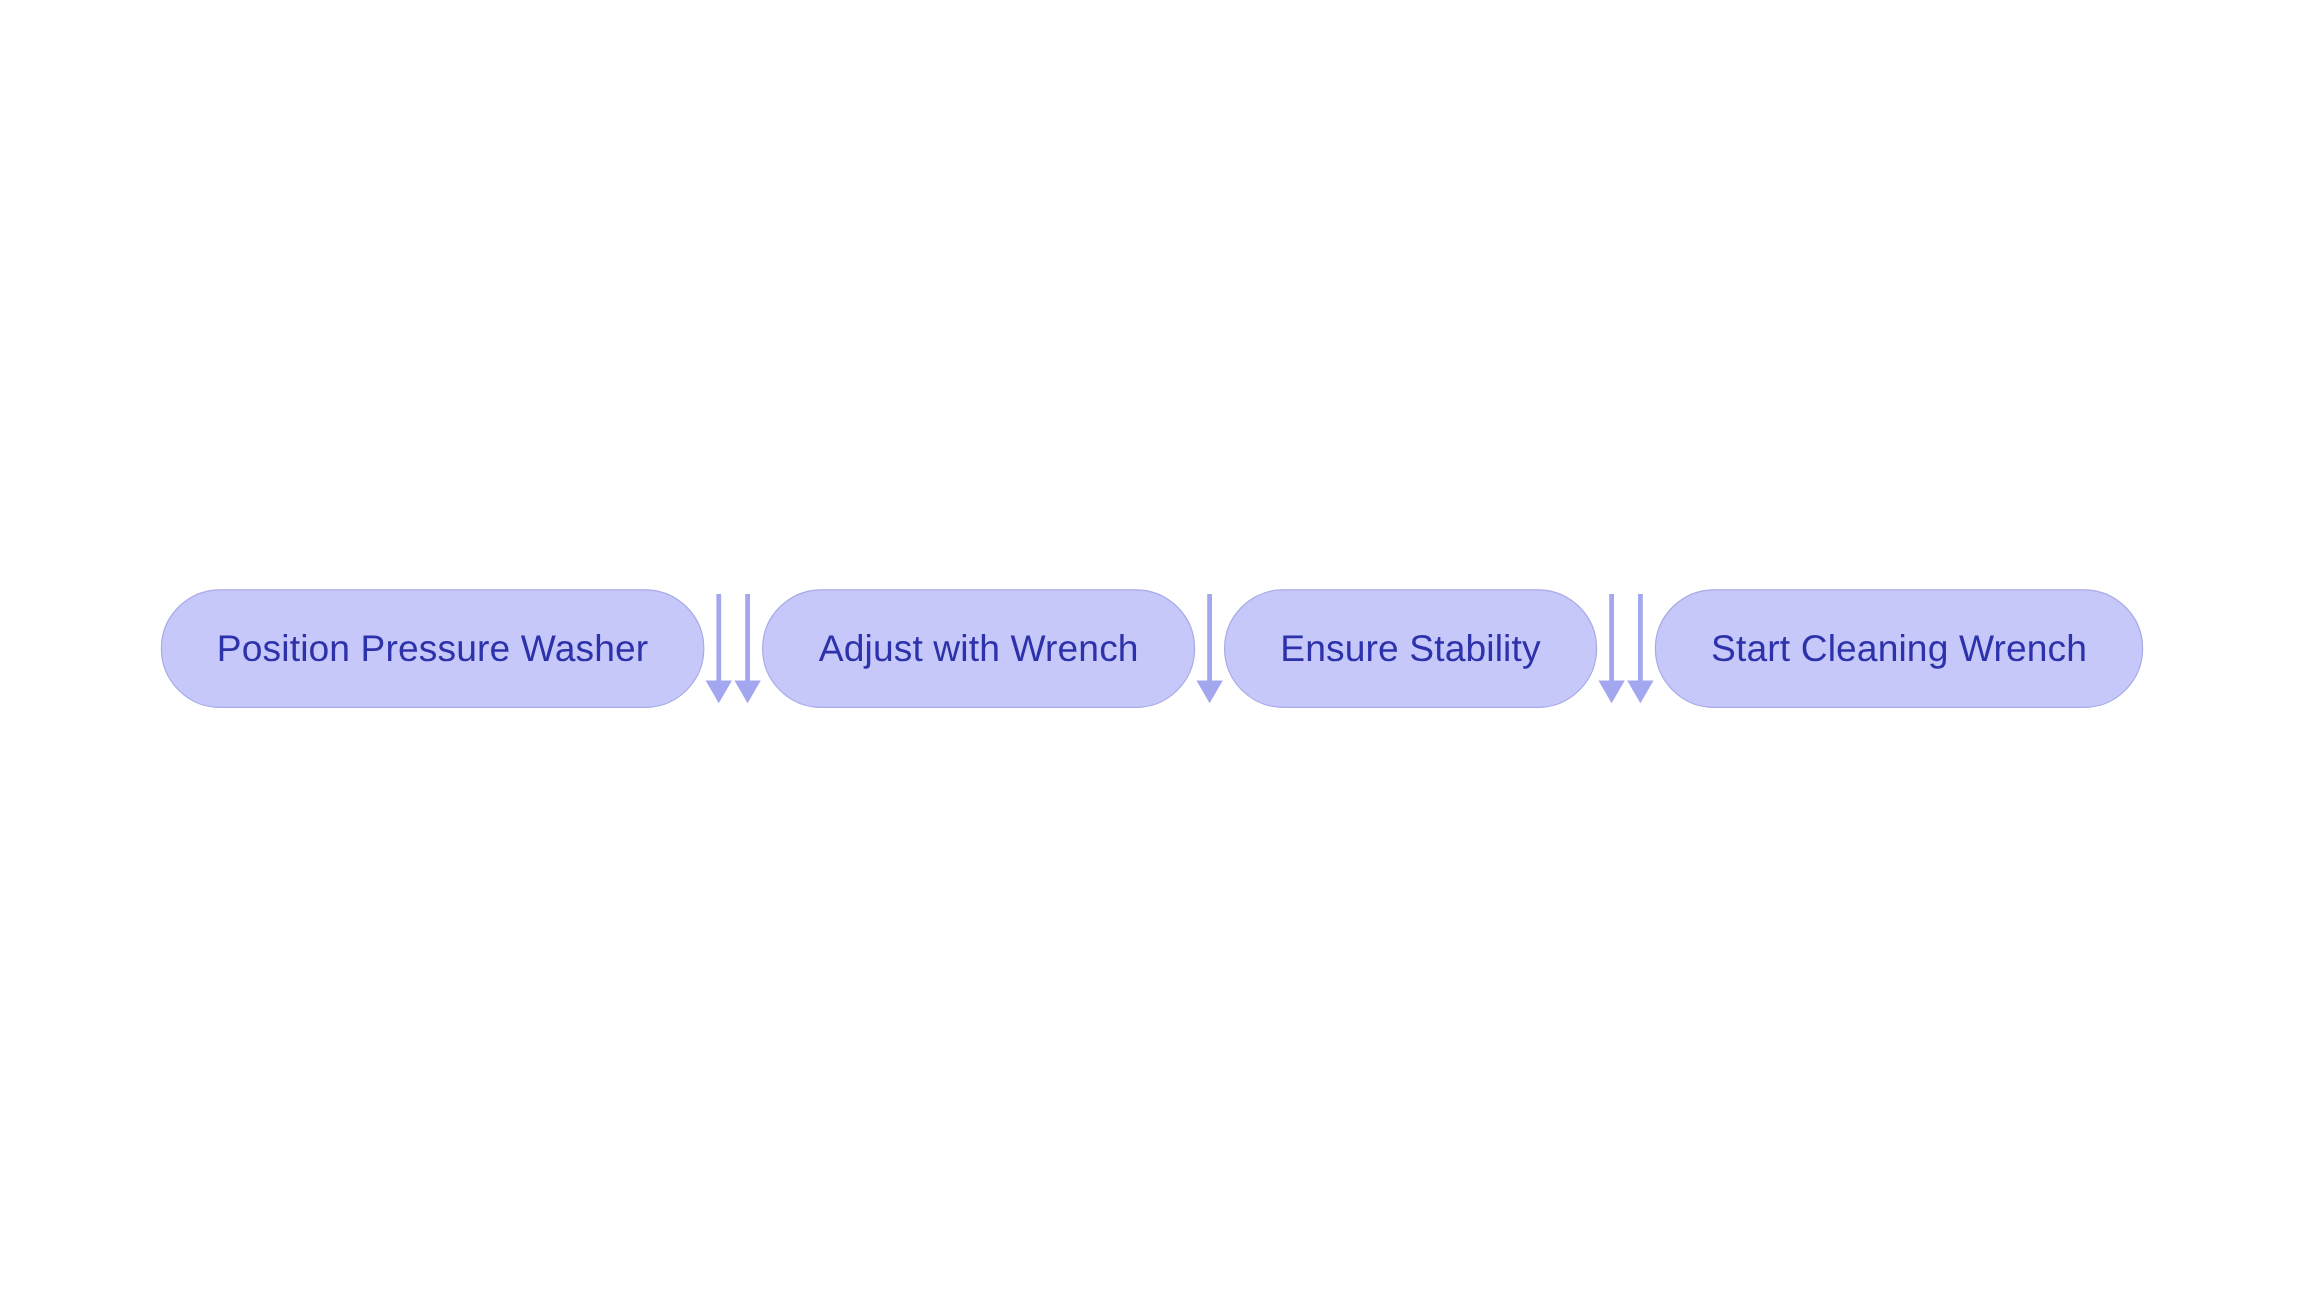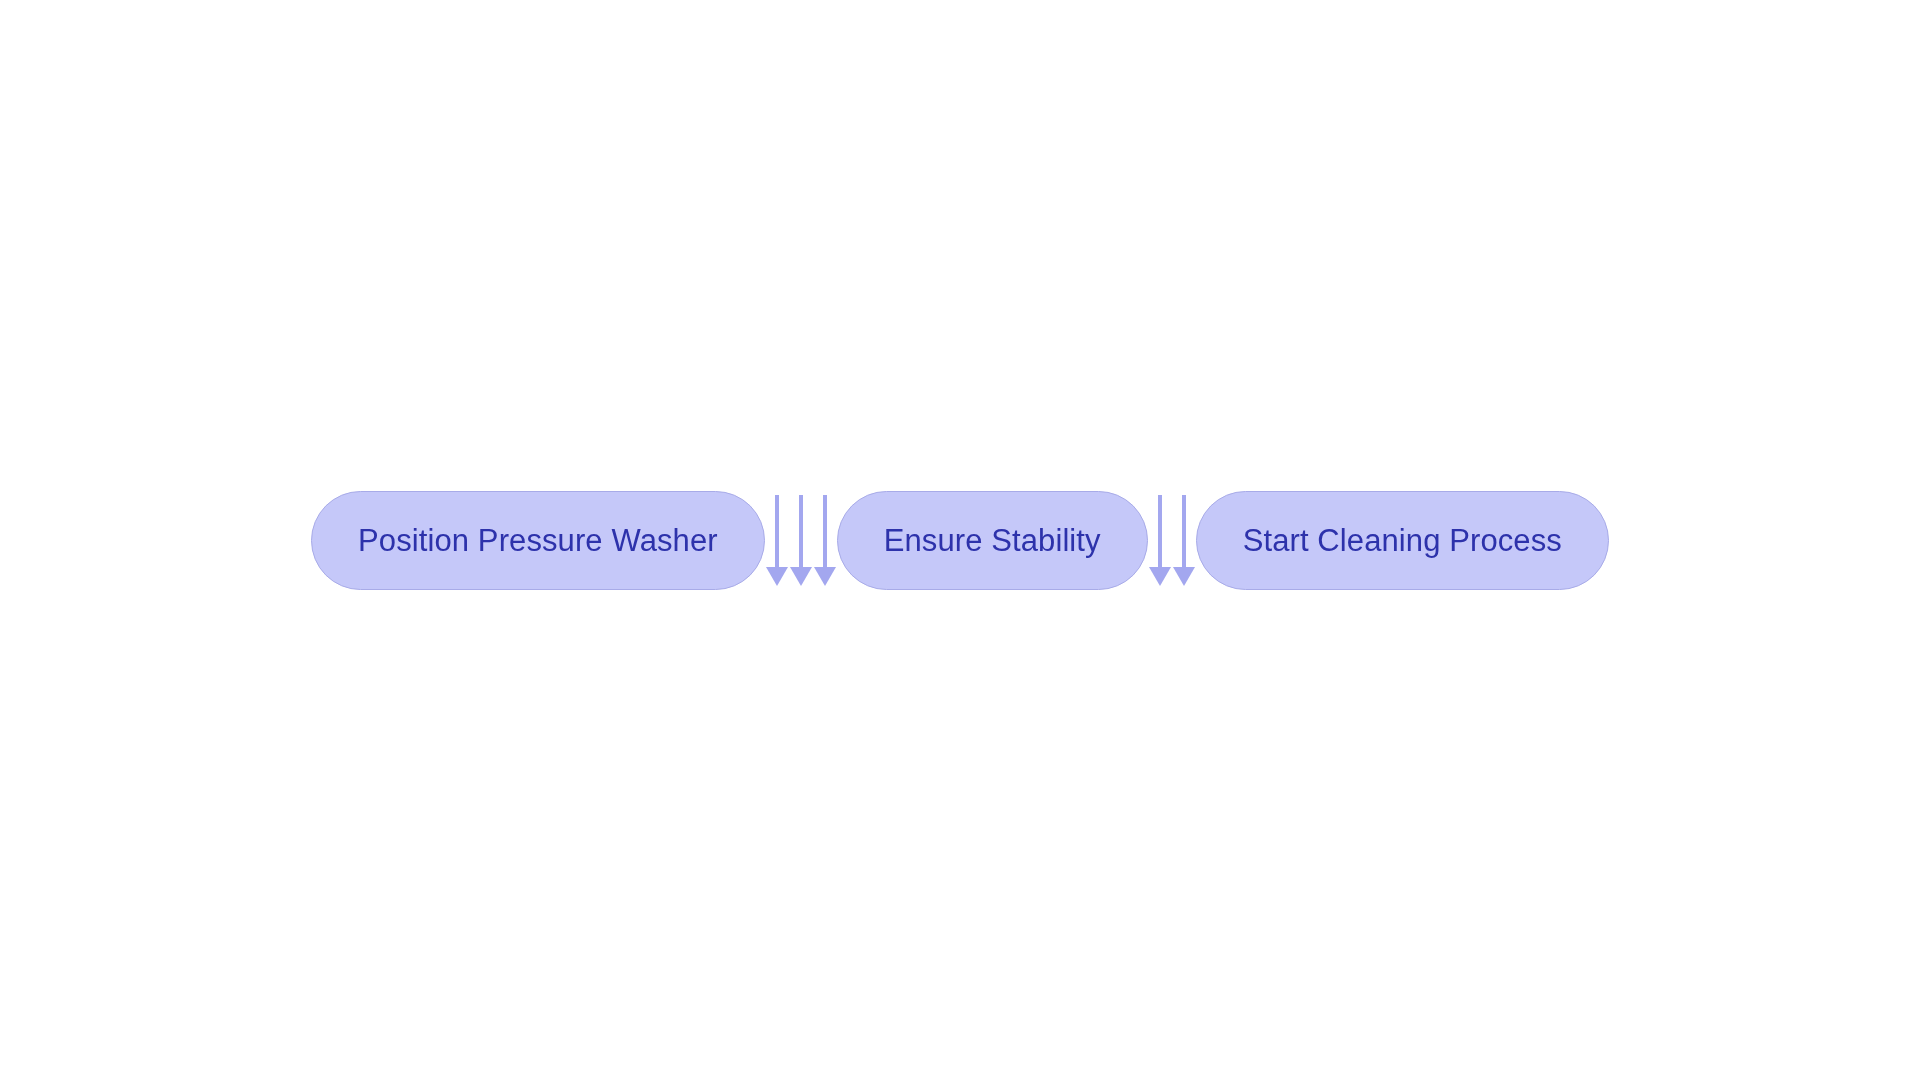--- a/index.html
+++ b/index.html
@@ -98,20 +98,23 @@
       <span class="shaft"></span>
       <span class="head"></span>
     </div>
 
 
     <div class="connector">
       <span class="shaft"></span>
       <span class="head"></span>
     </div>
 
+    <div class="node">
+      <span>Adjust with Wrench</span>
+    </div>
 
     <div class="connector">
       <span class="shaft"></span>
       <span class="head"></span>
     </div>
 
     <div class="node">
       <span>Ensure Stability</span>
     </div>
 
@@ -120,17 +123,17 @@
       <span class="head"></span>
     </div>
 
 
     <div class="connector">
       <span class="shaft"></span>
       <span class="head"></span>
     </div>
 
     <div class="node">
-      <span>Start Cleaning Process</span>
+      <span>Start Cleaning Wrench</span>
     </div>
 
   </div>
 </div>
 
 </body></html>

